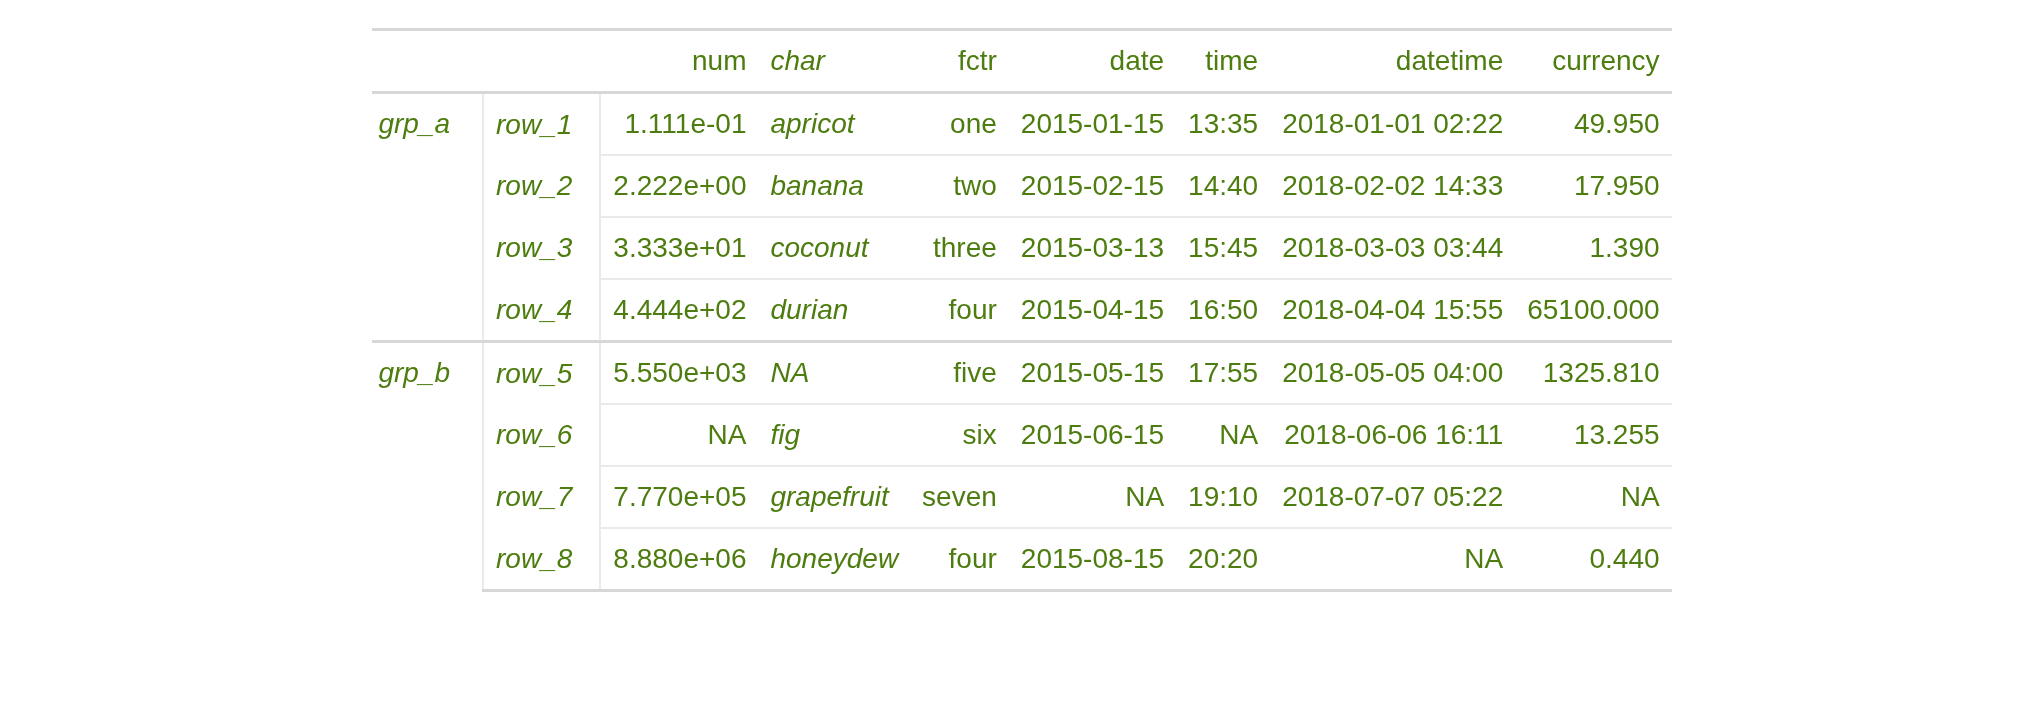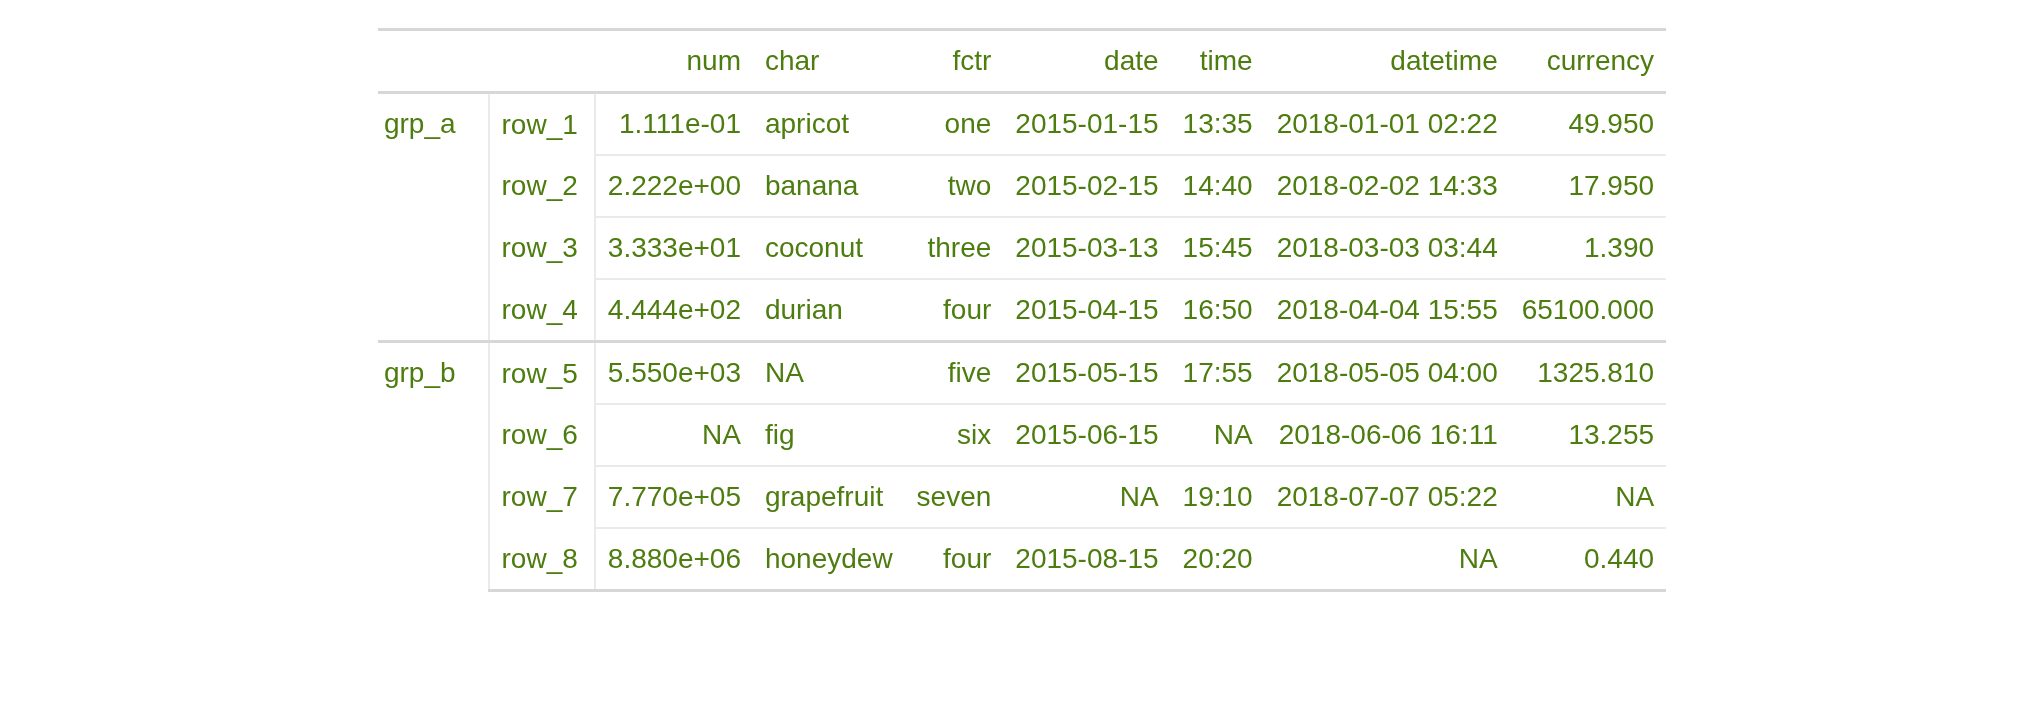--- a/index.html
+++ b/index.html
@@ -50,25 +50,25 @@
       border-bottom: 3px solid #d7d7d7;
     }
     td.grp {
       border-right: 2px solid #eaeaea;
       vertical-align: top;
       padding-right: 32px;
       padding-left: 6px;
     }
     td.rowname {
       border-right: 2px solid #eaeaea;
-      padding-right: 16px;
+      padding-right: 27px;
       padding-left: 12px;
     }
     .ar { text-align: right; }
-    .al { text-align: left; }
+    .al { text-align: left; font-style: italic; }
   </style>
 </head>
 <body>
 
 <div class="wrap">
 <table>
   <thead>
     <tr>
       <th class="al"></th>
       <th class="al"></th>

